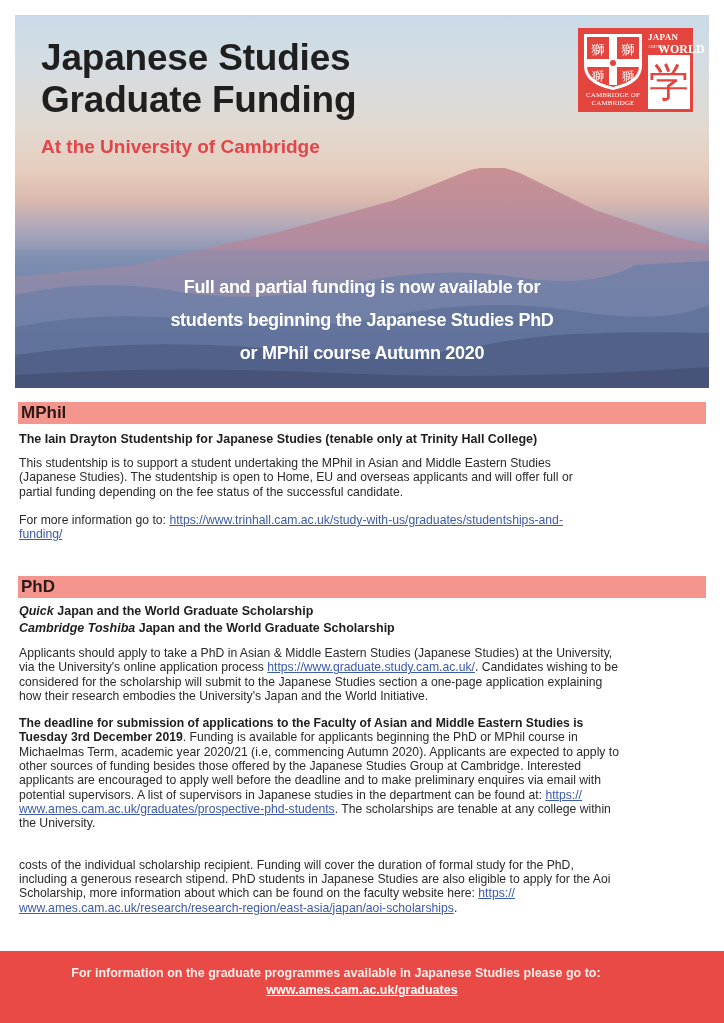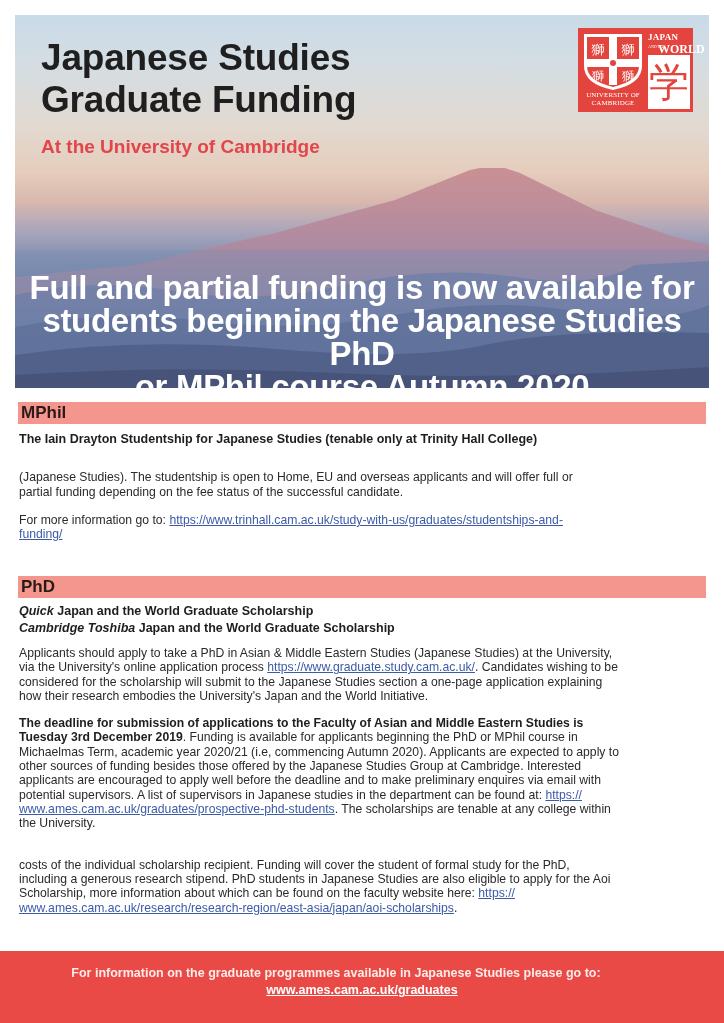--- a/index.html
+++ b/index.html
@@ -21,21 +21,21 @@
     position: absolute; left: 26px; top: 22px;
     font-weight: bold; font-size: 37px; line-height: 42px; color: #1f1f1f;
     letter-spacing: -0.2px;
   }
   .subtitle {
     position: absolute; left: 26px; top: 121px;
     font-weight: bold; font-size: 19px; color: #e2454a;
   }
   .tagline {
     position: absolute; left: 0; top: 256px; width: 694px; text-align: center;
-    font-weight: bold; font-size: 33px; line-height: 33px; color: #ffffff;
+    font-weight: bold; font-size: 18px; line-height: 33px; color: #ffffff;
     letter-spacing: -0.3px;
   }
   .logo {
     position: absolute; left: 563px; top: 13px; width: 115px; height: 84px;
     background: #e3443d; box-sizing: border-box;
   }
   .logo .shield {
     position: absolute; left: 4px; top: 4px; width: 62px; height: 60px;
   }
   .logo .univ {
@@ -131,21 +131,21 @@
       <path d="M5 5 H57 V34 Q57 49 31 55 Q5 49 5 34 Z" fill="#e3443d"></path>
       <rect x="27" y="5" width="8" height="48" fill="#fff"></rect>
       <rect x="5" y="27" width="52" height="8" fill="#fff"></rect>
       <text x="16" y="22" font-size="13" fill="#fff" text-anchor="middle" font-family="DejaVu Sans, sans-serif">獅</text>
       <text x="46" y="22" font-size="13" fill="#fff" text-anchor="middle" font-family="DejaVu Sans, sans-serif">獅</text>
       <text x="16" y="48" font-size="12" fill="#fff" text-anchor="middle" font-family="DejaVu Sans, sans-serif">獅</text>
       <text x="46" y="48" font-size="12" fill="#fff" text-anchor="middle" font-family="DejaVu Sans, sans-serif">獅</text>
       <circle cx="31" cy="31" r="3" fill="#e3443d"></circle>
     </svg>
     <div class="univ">
-      <div>UNIVERSITY OF</div>
+      <div>CAMBRIDGE OF</div>
       <div>CAMBRIDGE</div>
     </div>
     <div class="jw-japan">JAPAN</div>
     <div class="jw-and">AND THE</div>
     <div class="jw-world">WORLD</div>
     <div class="kanji-bg"></div>
     <div class="kanji">学</div>
   </div>
 
   <div class="tagline">
@@ -156,21 +156,21 @@
 </div>
 
 <div class="section-bar" style="top:402px;">
   <span>MPhil</span>
 </div>
 
 <div class="block" style="top:431px;">
   <div class="sub-head">The Iain Drayton Studentship for Japanese Studies (tenable only at Trinity Hall College)</div>
   <div style="height:8px;"></div>
   <p class="p">
-    <br>
+    <span>This studentship is to support a student undertaking the MPhil in Asian and Middle Eastern Studies</span><br>
     <span>(Japanese Studies). The studentship is open to Home, EU and overseas applicants and will offer full or</span><br>
     <span>partial funding depending on the fee status of the successful candidate.</span>
   </p>
   <div style="height:14px;"></div>
   <p class="p">
     <span> For more information go to: </span><a class="link" href="#"><span>https://www.trinhall.cam.ac.uk/study-with-us/graduates/studentships-and-</span><br><span>funding/</span></a>
   </p>
 </div>
 
 <div class="section-bar" style="top:576px;">
@@ -197,21 +197,21 @@
     <b>Tuesday 3rd December 2019</b><span>. Funding is available for applicants beginning the PhD or MPhil course in</span><br>
     <span>Michaelmas Term, academic year 2020/21 (i.e, commencing Autumn 2020). Applicants are expected to apply to</span><br>
     <span>other sources of funding besides those offered by the Japanese Studies Group at Cambridge. Interested</span><br>
     <span>applicants are encouraged to apply well before the deadline and to make preliminary enquires via email with</span><br>
     <span>potential supervisors. A list of supervisors in Japanese studies in the department can be found at: </span><a class="link" href="#"><span>https://</span><br><span>www.ames.cam.ac.uk/graduates/prospective-phd-students</span></a><span>. The scholarships are tenable at any college within</span><br>
     <span>the University.</span>
   </p>
   <div style="height:13px;"></div>
   <p class="p">
     <br>
-    <span>costs of the individual scholarship recipient. Funding will cover the student of formal study for the PhD,</span><br>
+    <span>costs of the individual scholarship recipient. Funding will cover the duration of formal study for the PhD,</span><br>
     <span>including a generous research stipend. PhD students in Japanese Studies are also eligible to apply for the Aoi</span><br>
     <span>Scholarship, more information about which can be found on the faculty website here: </span><a class="link" href="#"><span>https://</span><br><span>www.ames.cam.ac.uk/research/research-region/east-asia/japan/aoi-scholarships</span></a><span>.</span>
   </p>
 </div>
 
 <div class="footer">
   <div class="line1">For information on the graduate programmes available in Japanese Studies please go to:</div>
   <div class="line2">
     <a href="#">www.ames.cam.ac.uk/graduates</a>
   </div>

